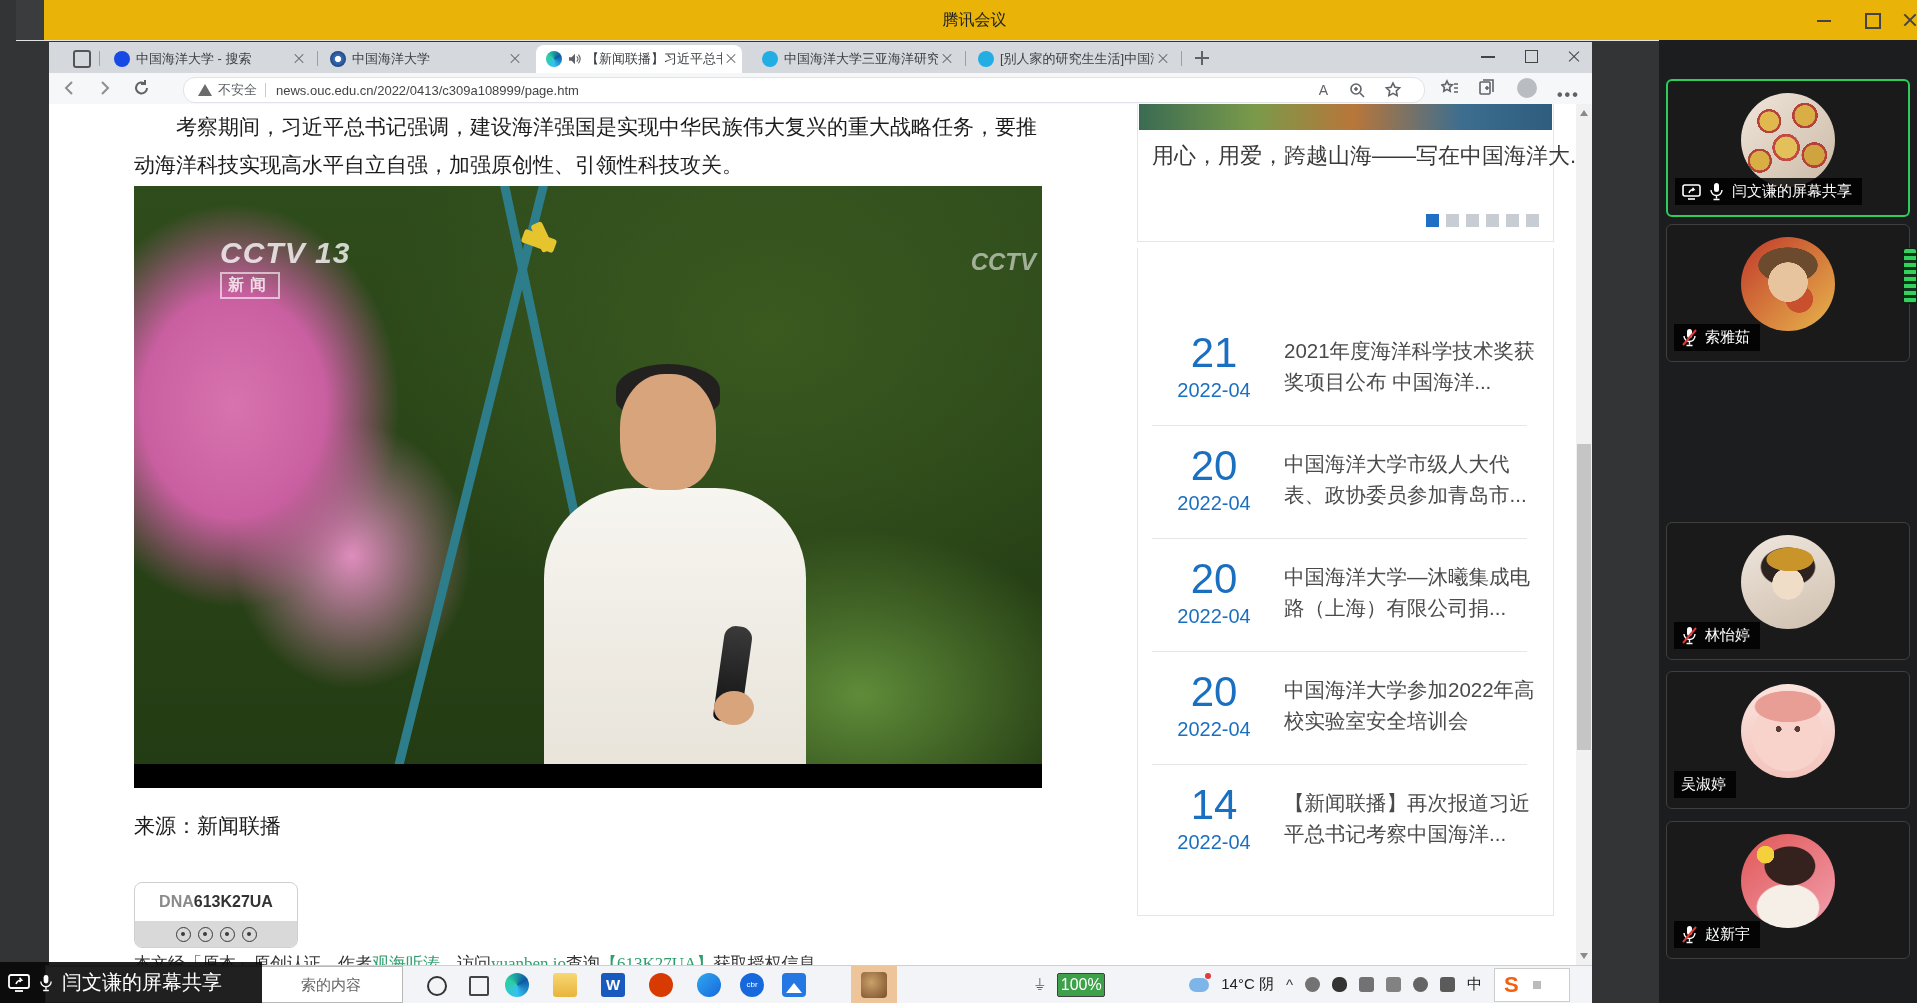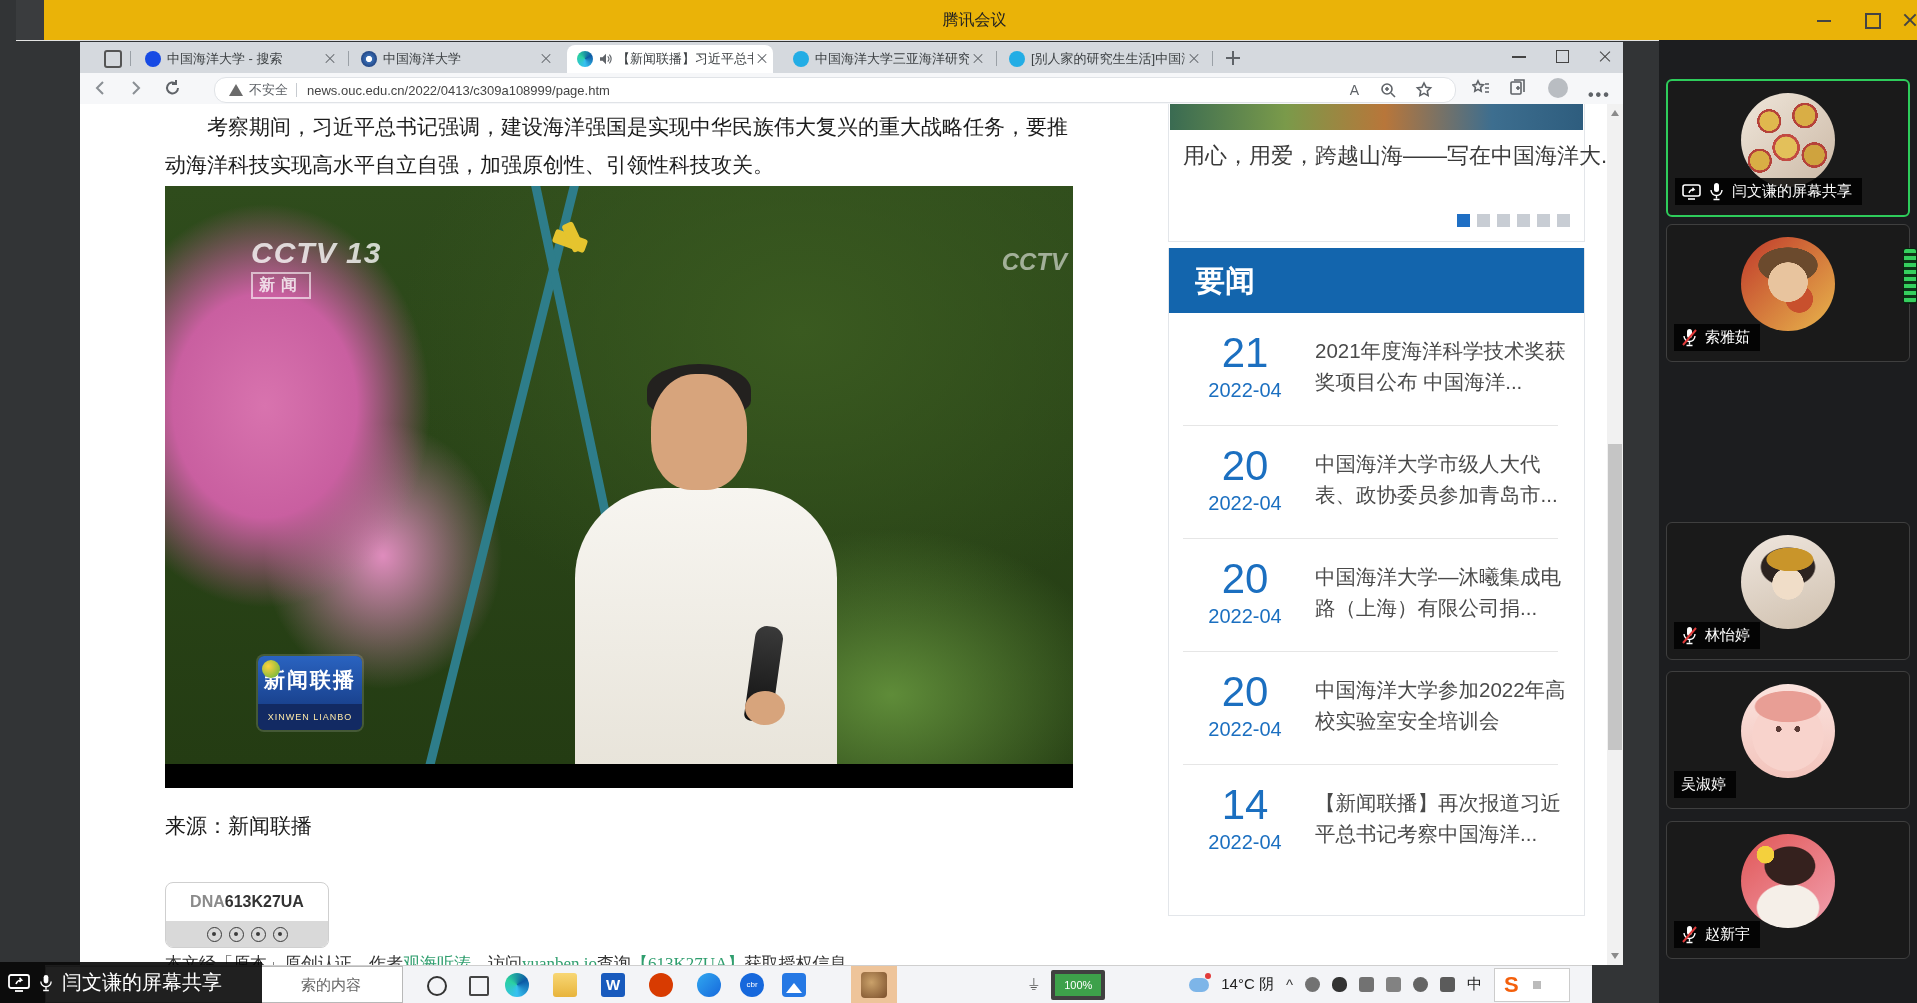--- a/index.html
+++ b/index.html
@@ -12,21 +12,21 @@
   .titlebar .corner{position:absolute;left:0;top:0;width:28px;height:40px;background:#3a3c3e;}
   .mtitle{position:absolute;left:0;right:0;top:0;height:40px;line-height:40px;text-align:center;
           font-size:16px;color:#222;}
   .winbtn{position:absolute;top:0;width:46px;height:40px;cursor:pointer;}
   .winbtn .bar{position:absolute;left:16px;top:20px;width:14px;height:0;border-top:2px solid #444;}
   .winbtn .box{position:absolute;left:16px;top:13px;width:12px;height:12px;border:2px solid #444;}
   .winbtn .x1,.winbtn .x2{position:absolute;left:15px;top:19px;width:16px;height:0;border-top:2px solid #444;}
   .winbtn .x1{transform:rotate(45deg);} .winbtn .x2{transform:rotate(-45deg);}
 
   
-  .bwin{left:49px;top:42px;width:1543px;height:923px;background:#fdba74;margin-left:31px;}
+  .bwin{left:49px;top:42px;width:1543px;height:923px;background:#fdba74;}
   .tabbar{position:absolute;left:0;top:0;width:100%;height:31px;background:#d5d9de;}
   .tab{position:absolute;top:3px;height:28px;width:206px;border-radius:8px 8px 0 0;display:flex;align-items:center;
        padding:0 6px;box-sizing:border-box;font-size:13px;color:#3c4043;}
   .tab.active{background:#fff;}
   .tab .fav{width:16px;height:16px;flex:0 0 16px;margin:0 6px 0 4px;border-radius:50%;}
   .tab .tlabel{flex:1;white-space:nowrap;overflow:hidden;}
   .tab-x{position:relative;width:10px;height:10px;flex:0 0 10px;margin-left:4px;}
   .tab-x i{position:absolute;left:-1px;top:4px;width:12px;border-top:1.6px solid #5f6368;display:block;}
   .tab-x i:first-child{transform:rotate(45deg);} .tab-x i:last-child{transform:rotate(-45deg);}
   .tabdiv{position:absolute;top:9px;width:1px;height:15px;background:#9aa0a6;}
@@ -191,21 +191,21 @@
   .i-office{background:#d83b01;border-radius:50%;}
   .i-blue{background:linear-gradient(135deg,#31a8f0,#1668dc);border-radius:50%;}
   .i-cbr{background:#1668dc;border-radius:50%;color:#fff;font-size:8px;text-align:center;line-height:24px;}
   .i-mtn{background:#2578e4;border-radius:4px;}
   .i-mtn:after{content:"";position:absolute;left:4px;top:10px;border-left:8px solid transparent;
                border-right:8px solid transparent;border-bottom:10px solid #fff;}
   .hl-tile{position:absolute;left:806px;top:0;width:46px;height:37px;background:#eec49a;}
   .hl-tile .pav2{position:absolute;left:10px;top:6px;width:26px;height:26px;border-radius:4px;
                  background:radial-gradient(circle at 40% 40%,#caa16a,#7a4e2a);}
   .tray{position:absolute;right:0;top:0;height:37px;display:flex;align-items:center;gap:12px;color:#222;font-size:15px;}
-  .batt{width:46px;height:22px;background:#3da14a;border:4px solid #404040;color:#fff;font-size:11px;
+  .batt{width:46px;height:22px;background:#3da14a;border:1px solid #404040;color:#fff;font-size:16px;
         text-align:center;line-height:22px;border-radius:2px;}
   .cloud{width:20px;height:14px;background:#7db5e8;border-radius:8px;position:relative;}
   .cloud:after{content:"";position:absolute;right:-2px;top:-5px;width:6px;height:6px;background:#e23b3b;border-radius:50%;}
   .trayglyph{width:15px;height:15px;background:#5a5a5a;border-radius:3px;opacity:.85;}
   .sogou{width:74px;height:32px;background:#fff;border:1px solid #ccc;display:flex;align-items:center;}
   .sogou .s{color:#f4600c;font-weight:bold;font-size:22px;margin-left:9px;}
   .sogou .sq{width:8px;height:8px;background:#bbb;margin-left:14px;}
 
   .sharebanner{left:0;top:962px;width:262px;height:41px;background:rgba(8,8,8,.9);display:flex;align-items:center;
                gap:8px;color:#fff;font-size:20px;padding-left:8px;box-sizing:border-box;z-index:50;}
@@ -344,25 +344,20 @@
           <div class="person-body"></div>
           <div class="person-hair"></div>
           <div class="person-head"></div>
           <div class="mic"></div>
           <div class="hand"></div>
           <div class="cctv13">
             <span>CCTV 13</span>
             <small>新闻</small>
           </div>
           <div class="wmark">CCTV</div>
-          <div class="xwlb">
-            <div class="t">新闻联播</div>
-            <div class="b">XINWEN LIANBO</div>
-            <div class="globe"></div>
-          </div>
         </div>
       </div>
 
       <div class="source">来源：新闻联播</div>
 
       <div class="dna">
         <div class="top">
           <span class="g">DNA</span>
           <span class="c">613K27UA</span>
         </div>
@@ -383,21 +378,20 @@
           <span class="dot on"></span>
           <span class="dot"></span>
           <span class="dot"></span>
           <span class="dot"></span>
           <span class="dot"></span>
           <span class="dot"></span>
         </div>
       </div>
 
       <div class="panel news">
-        <div class="nhead">要闻</div>
         <div class="nlist">
           <div class="nitem">
             <div class="nday">21</div>
             <div class="nmon">2022-04</div>
             <div class="ntitle">2021年度海洋科学技术奖获奖项目公布 中国海洋...</div>
           </div>
           <div class="nitem">
             <div class="nday">20</div>
             <div class="nmon">2022-04</div>
             <div class="ntitle">中国海洋大学市级人大代表、政协委员参加青岛市...</div>

